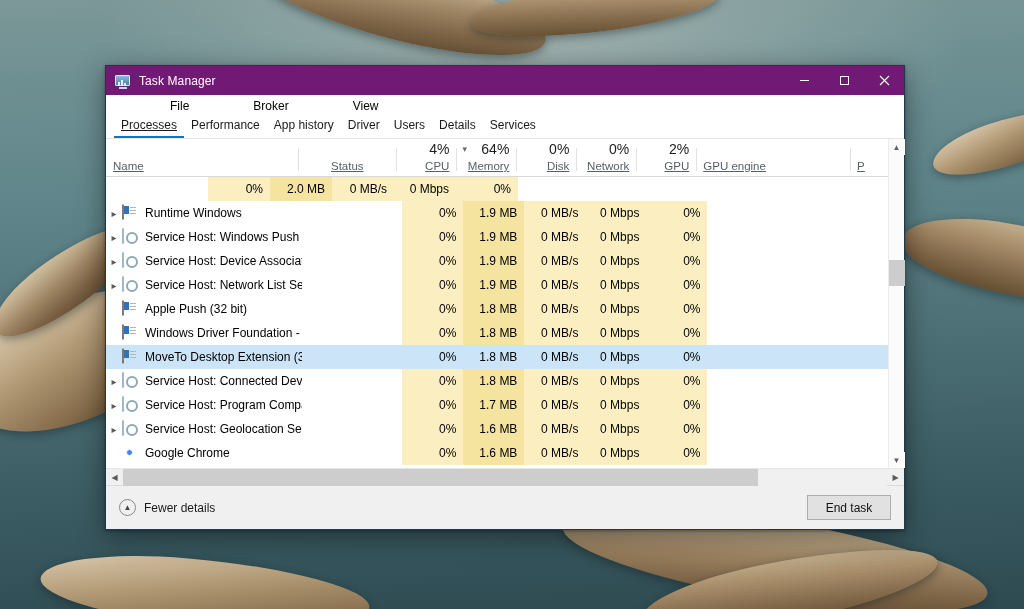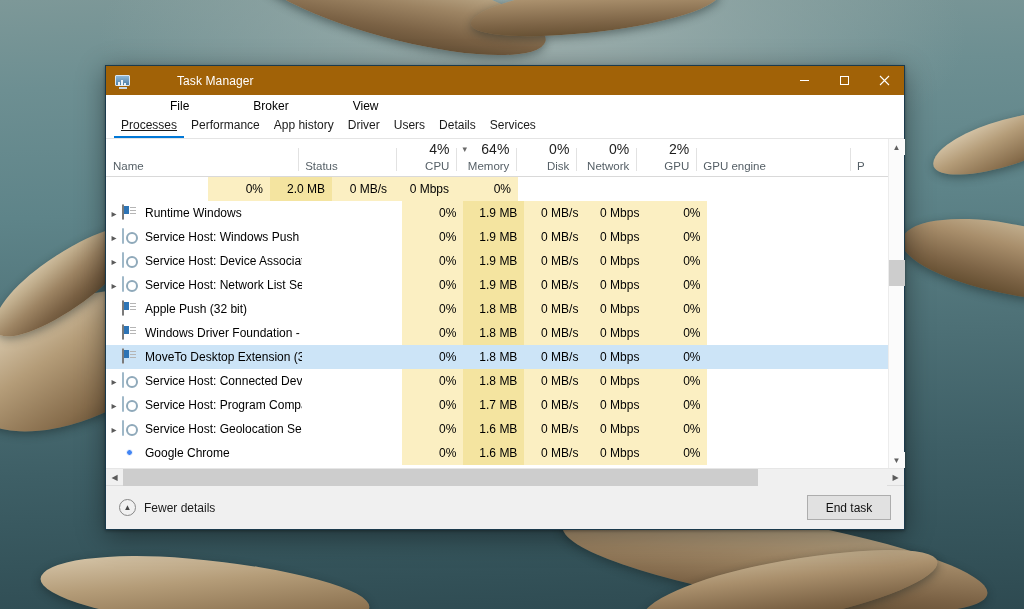--- a/index.html
+++ b/index.html
@@ -35,25 +35,24 @@
     width: 800px; height: 465px;
     background: #ffffff;
     box-shadow: 0 6px 26px rgba(0,0,0,0.42), 0 1px 3px rgba(0,0,0,0.35);
     display: flex; flex-direction: column;
     border: 1px solid #1b3a4c;
   }
 
   
   .titlebar {
     height: 29px; min-height: 29px;
-    background: #a16207;
+    background: #701a75;
     display: flex; align-items: center;
     color: #ffffff;
     user-select: none;
-    gap: 38px;
   }
   .tm-icon {
     width: 16px; height: 14px;
     margin-left: 9px; margin-right: 8px;
     position: relative; flex: none;
   }
   .tm-icon .scr {
     position: absolute; left: 0; top: 1px;
     width: 15px; height: 11px;
     background: linear-gradient(#8fb8d8, #4d7fa8);
@@ -138,29 +137,29 @@
   }
   .hcell + .hcell::before {
     content: "";
     position: absolute; left: 0; top: 9px; bottom: 5px;
     width: 1px; background: #e2e2e2;
   }
   .hcell .pct {
     font-size: 14px; color: #1d1d1d;
     line-height: 15px; margin-bottom: 2px; height: 16px;
   }
-  .hcell .lbl { line-height: 13px; color: #555f66; }
+  .hcell .lbl { line-height: 13px; color: #555f66; text-decoration: underline; }
   .hcell.num { align-items: flex-end; text-align: right; }
   .hcell .sortchev {
     position: absolute; top: 6px; font-size: 9px; color: #6a6a6a;
     left: 6px; line-height: 9px;
   }
 
   .c-name    { width: 200px; }
-  .c-status  { width: 102px; }
+  .c-status  { width: 102px; text-align: center; }
   .c-cpu     { width: 62px; }
   .c-mem     { width: 62px; }
   .c-disk    { width: 62px; }
   .c-net     { width: 62px; }
   .c-gpu     { width: 62px; }
   .c-gpueng  { width: 160px; }
   .c-power   { width: 40px; }
 
   .rows {
     flex: 1;

